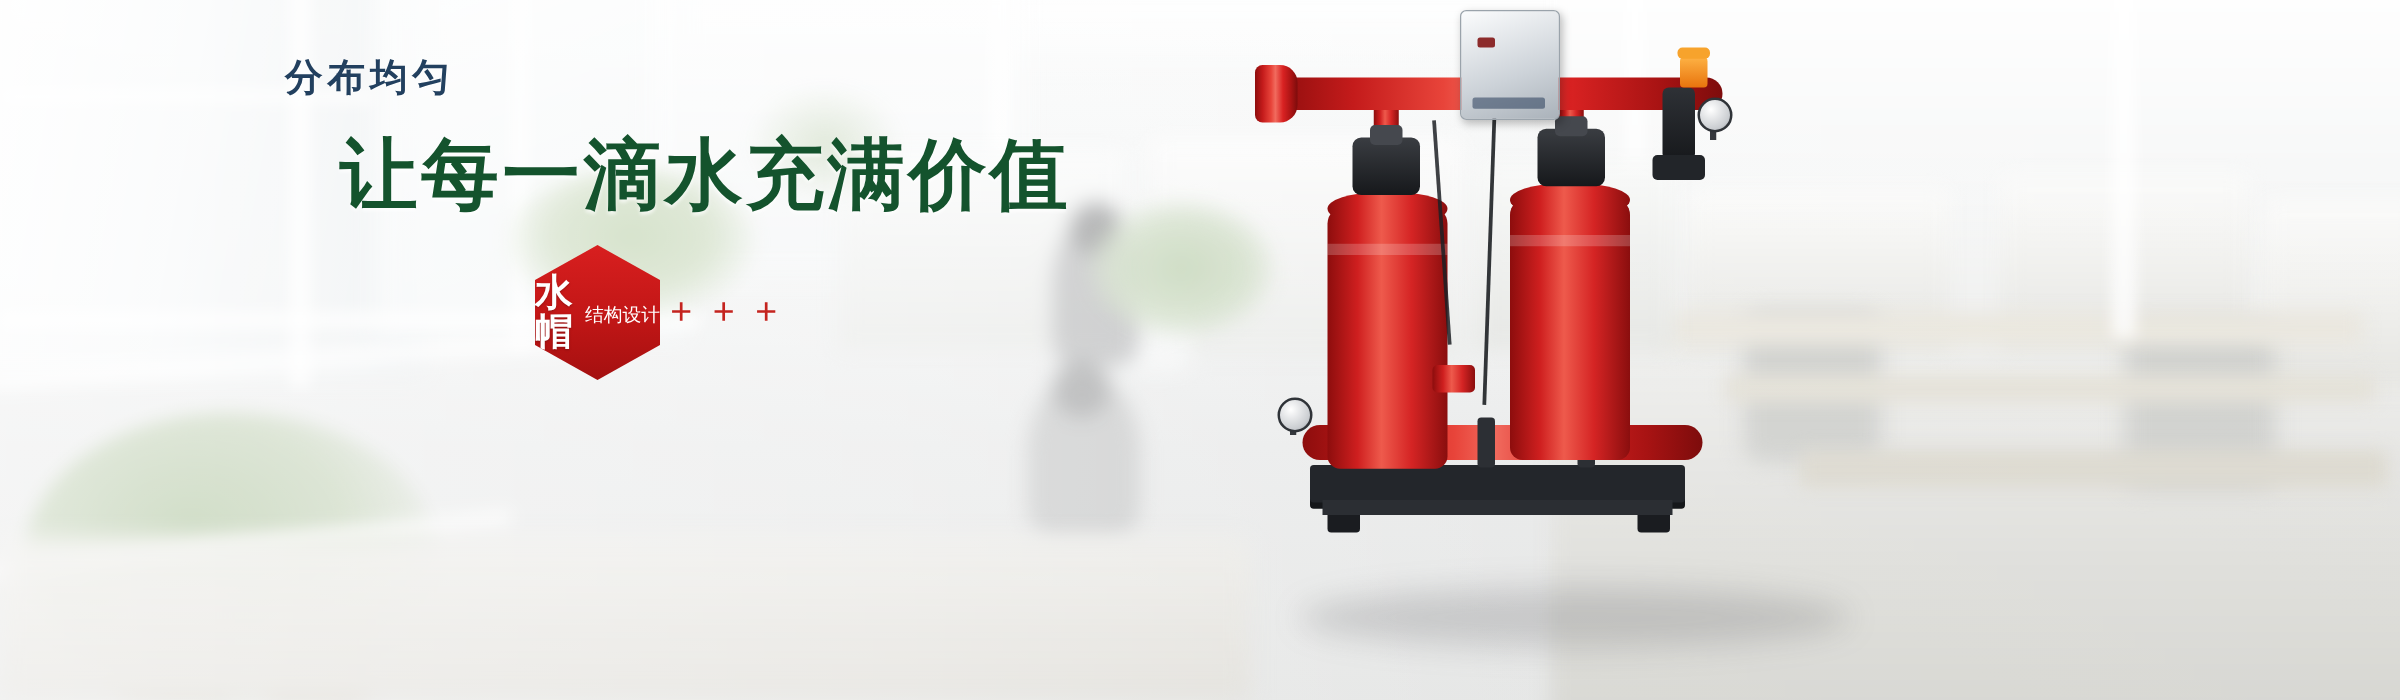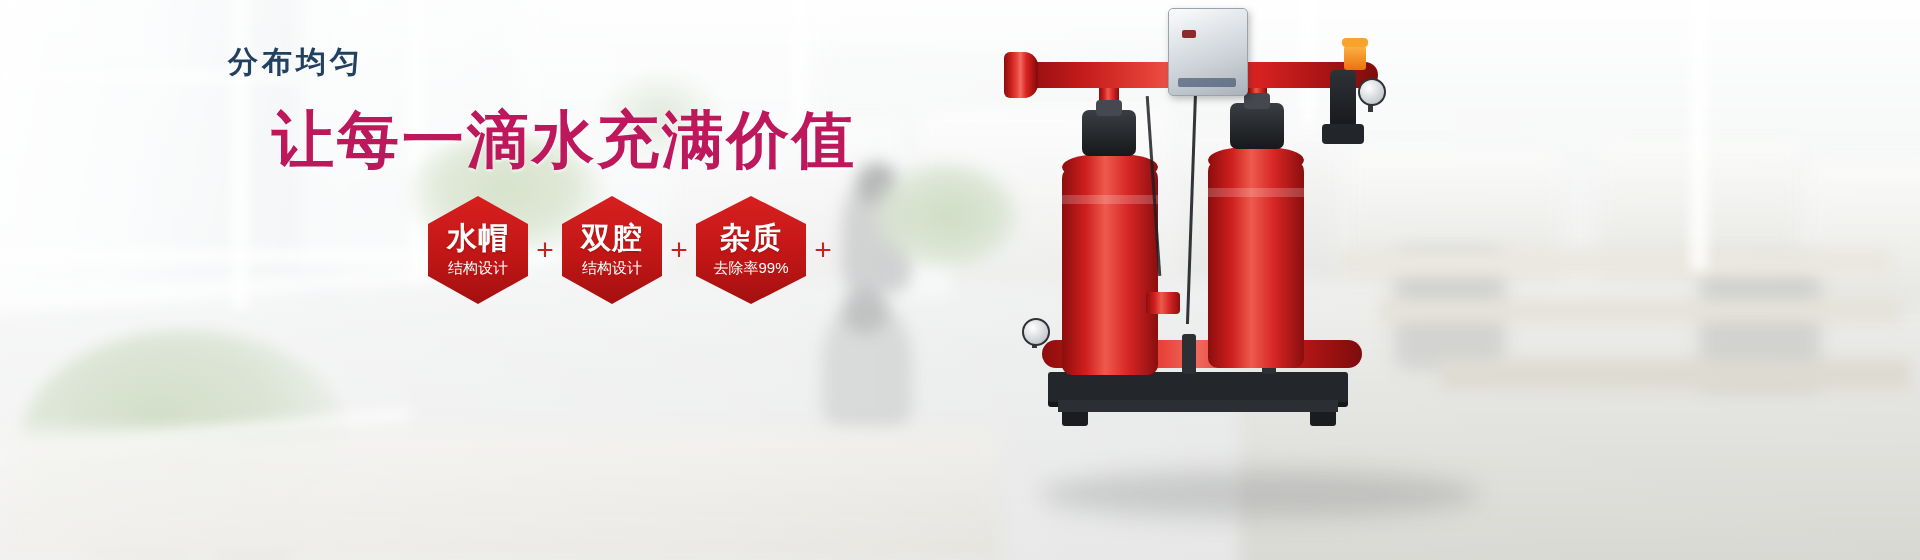--- a/index.html
+++ b/index.html
@@ -166,37 +166,37 @@
   .nozzle{position:absolute;left:146px;top:292px;width:34px;height:22px;border-radius:4px;}
 
   
   .eyebrow{
     position:absolute;left:228px;top:42px;
     font-size:30px;font-weight:700;letter-spacing:4px;color:#22405f;
     text-shadow:0 1px 2px rgba(255,255,255,.75);
   }
   .headline{
     position:absolute;left:272px;top:98px;
-    font-size:62px;font-weight:700;letter-spacing:3px;color:#be185d;
+    font-size:62px;font-weight:700;letter-spacing:3px;color:#14532d;
     text-shadow:0 2px 3px rgba(255,255,255,.7);white-space:nowrap;
   }
   .subhead{
     position:absolute;left:332px;top:326px;
     font-size:52px;font-weight:700;letter-spacing:4px;color:#26405c;
     text-shadow:0 2px 3px rgba(255,255,255,.7);white-space:nowrap;
   }
 
   
   .badges{
     position:absolute;left:428px;top:196px;
     display:flex;align-items:center;gap:0;
   }
   .badge{
     position:relative;width:100px;height:108px;
-    display:flex;flex-direction:column;align-items:center;justify-content:center;
+    display:flex;align-items:center;justify-content:center;
     color:#fff;
     background:linear-gradient(180deg,#d81f1f 0%,#c11616 55%,#a41010 100%);
     clip-path:polygon(50% 0%,100% 26%,100% 74%,50% 100%,0% 74%,0% 26%);
     box-shadow:0 3px 8px rgba(0,0,0,.22);
     flex:0 0 auto;
   }
   .badge-main{
     font-size:30px;font-weight:700;letter-spacing:1px;line-height:1.05;
     text-shadow:0 1px 2px rgba(0,0,0,.25);
   }
@@ -319,25 +319,17 @@
 
   <div class="eyebrow">分布均匀</div>
   <div class="headline">让每一滴水充满价值</div>
 
   <div class="badges">
     <div class="badge">
       <span class="badge-main">水帽</span>
       <span class="badge-sub">结构设计</span>
     </div>
     <div class="plus">+</div>
-    <div class="badge">
-      <span class="badge-main">双腔</span>
-      <span class="badge-sub">结构设计</span>
-    </div>
     <div class="plus">+</div>
-    <div class="badge wide">
-      <span class="badge-main">杂质</span>
-      <span class="badge-sub">去除率99%</span>
-    </div>
     <div class="plus">+</div>
   </div>
 
 </div>
 
 </body></html>

